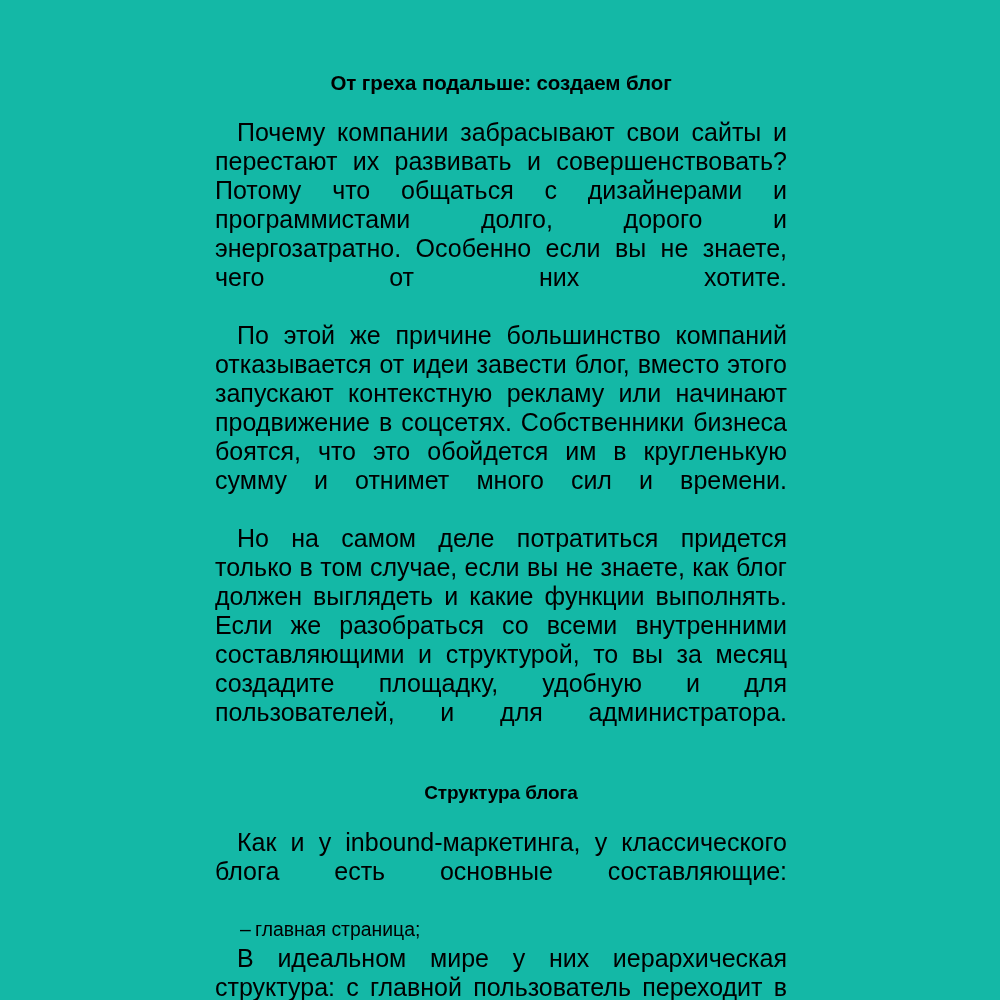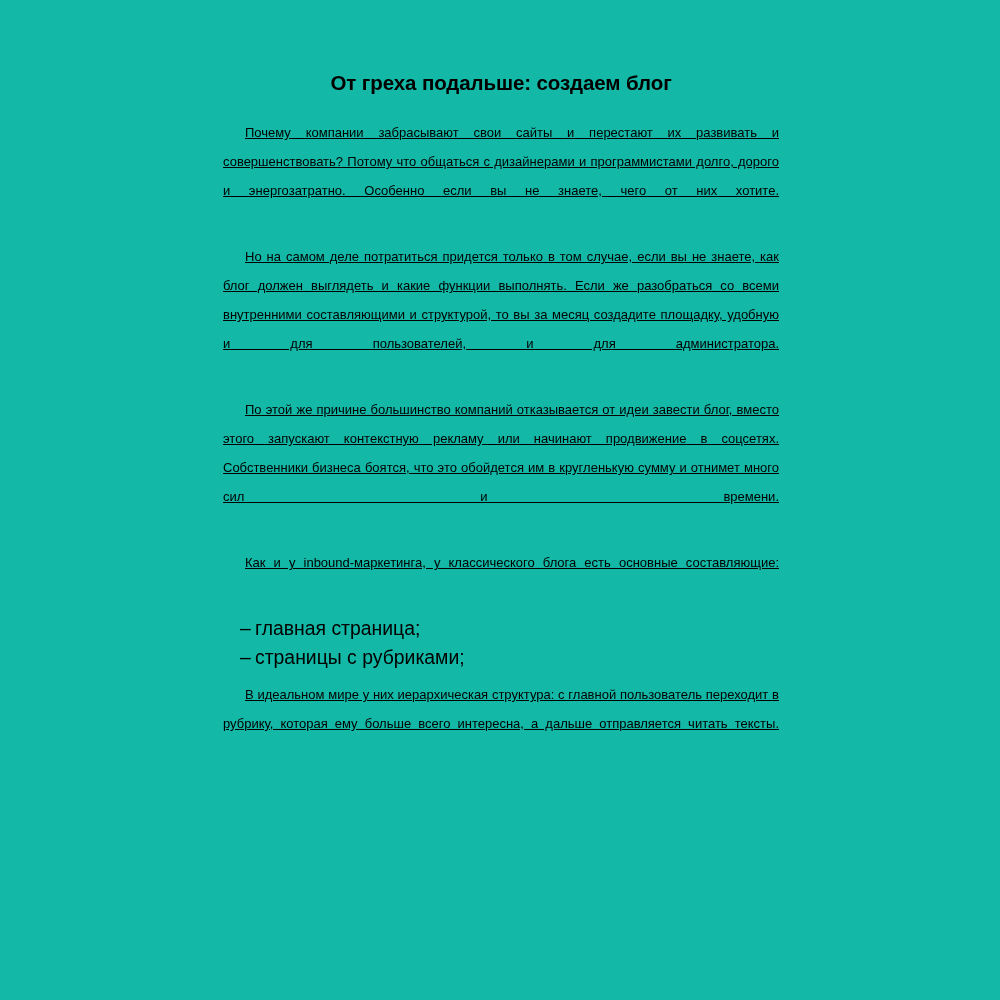--- a/index.html
+++ b/index.html
@@ -43,29 +43,28 @@
   .section-heading {
     font-size: 19px;
     font-weight: bold;
     text-align: center;
     line-height: 26px;
     margin: 24px 0 22px 0;
     letter-spacing: -0.1px;
   }
 
   p.body-para {
-    font-size: 13px;
+    font-size: 25px;
     line-height: 29px;
     text-align: justify;
     text-justify: inter-word;
     text-indent: 22px;
-    margin: 8px;
+    margin: 0;
     hyphens: none;
     word-spacing: 0px;
-    text-decoration: underline;
   }
 
   
   p.body-para::after {
     content: "";
     display: inline-block;
     width: 100%;
   }
 
   .list-block {
@@ -92,33 +91,31 @@
 <body>
 
 <div class="page">
 
   <div class="text-column">
 
     <h1 class="doc-title">От греха подальше: создаем блог</h1>
 
     <p class="body-para">Почему компании забрасывают свои сайты и перестают их развивать и совершенствовать? Потому что общаться с дизайнерами и программистами долго, дорого и энергозатратно. Особенно если вы не знаете, чего от них хотите.</p>
 
+    <p class="body-para">По этой же причине большинство компаний отказывается от идеи завести блог, вместо этого запускают контекстную рекламу или начинают продвижение в соцсетях. Собственники бизнеса боятся, что это обойдется им в кругленькую сумму и отнимет много сил и времени.</p>
+
     <p class="body-para">Но на самом деле потратиться придется только в том случае, если вы не знаете, как блог должен выглядеть и какие функции выполнять. Если же разобраться со всеми внутренними составляющими и структурой, то вы за месяц создадите площадку, удобную и для пользователей, и для администратора.</p>
 
-    <p class="body-para">По этой же причине большинство компаний отказывается от идеи завести блог, вместо этого запускают контекстную рекламу или начинают продвижение в соцсетях. Собственники бизнеса боятся, что это обойдется им в кругленькую сумму и отнимет много сил и времени.</p>
-
+    <h2 class="section-heading">Структура блога</h2>
 
     <p class="body-para">Как и у inbound-маркетинга, у классического блога есть основные составляющие:</p>
 
     <ul class="list-block">
       <li>
         <span class="list-dash">–</span><span>главная страница;</span>
-      </li>
-      <li>
-        <span class="list-dash">–</span><span>страницы с рубриками;</span>
       </li>
     </ul>
 
     <p class="body-para">В идеальном мире у них иерархическая структура: с главной пользователь переходит в рубрику, которая ему больше всего интересна, а дальше отправляется читать тексты.</p>
 
   </div>
 
 </div>
 
 </body></html>

